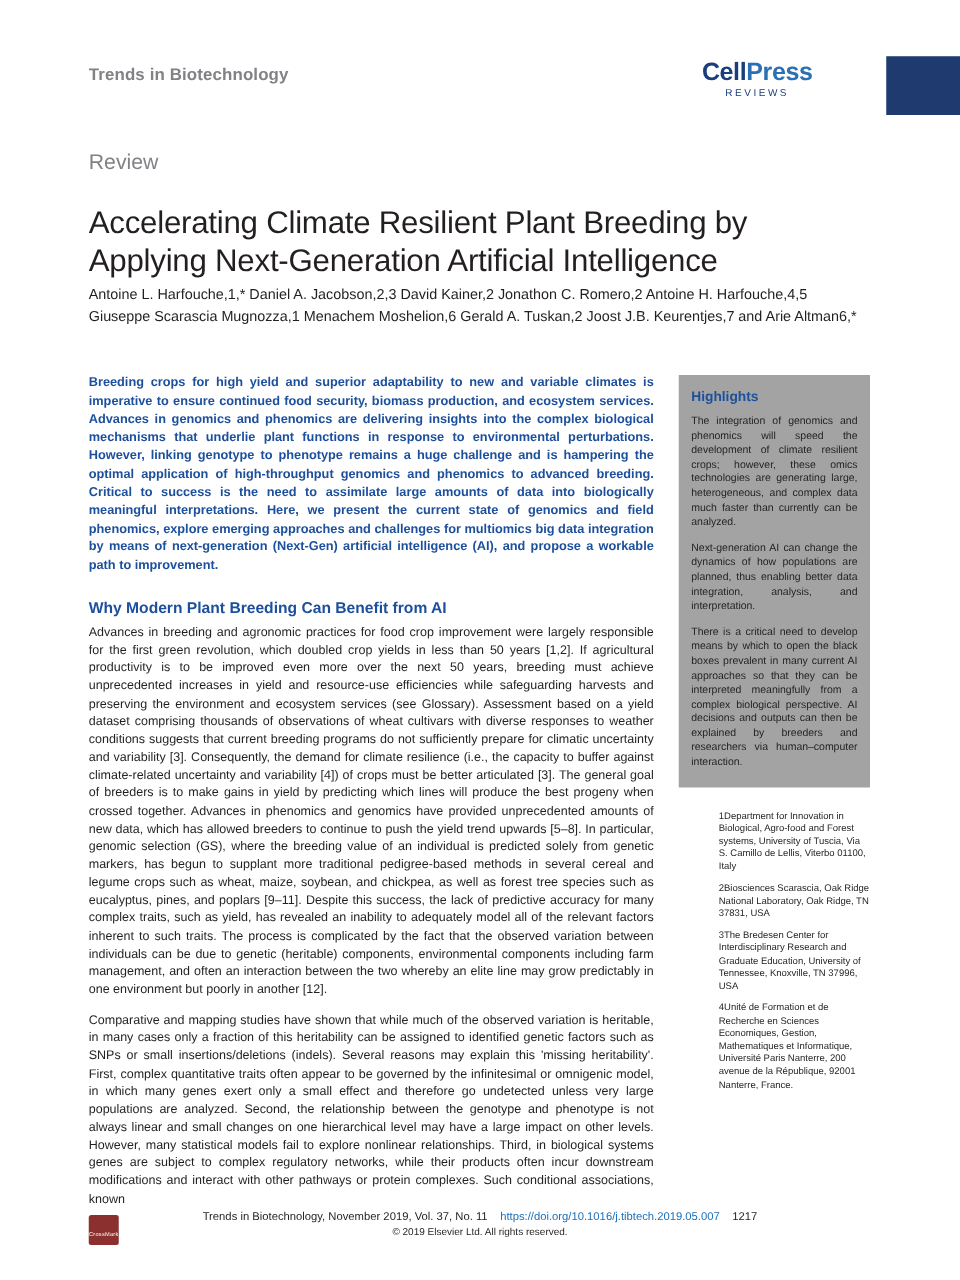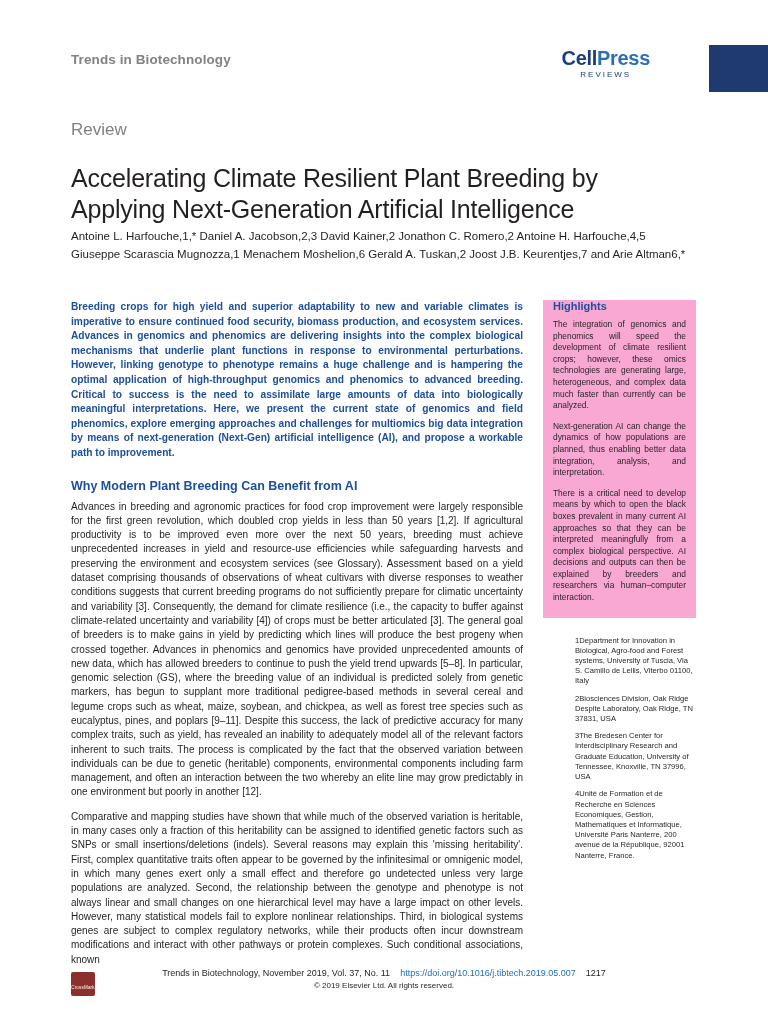--- a/index.html
+++ b/index.html
@@ -126,22 +126,22 @@
   }
 
   
   .col-side {
     position: absolute;
     top: 300px;
     left: 543px;
     width: 153px;
   }
   .highlights-box {
-    background: #f9a8d4;
-    padding: 0 10px 14px 10px;
+    background: #a3a3a3;
+    padding: 12px 10px 14px 10px;
   }
   .highlights-title {
     font-size: 11px;
     font-weight: bold;
     color: #1c4f9c;
     margin: 0 0 7px 0;
   }
   .highlight-par {
     font-size: 8.4px;
     line-height: 11.6px;
@@ -227,21 +227,21 @@
   <div class="col-side">
     <div class="highlights-box">
       <div class="highlights-title">Highlights</div>
       <p class="highlight-par">The integration of genomics and phenomics will speed the development of climate resilient crops; however, these omics technologies are generating large, heterogeneous, and complex data much faster than currently can be analyzed.</p>
       <p class="highlight-par">Next-generation AI can change the dynamics of how populations are planned, thus enabling better data integration, analysis, and interpretation.</p>
       <p class="highlight-par">There is a critical need to develop means by which to open the black boxes prevalent in many current AI approaches so that they can be interpreted meaningfully from a complex biological perspective. AI decisions and outputs can then be explained by breeders and researchers via human–computer interaction.</p>
     </div>
 
     <div class="affiliations">
       <p class="affil">1Department for Innovation in Biological, Agro-food and Forest systems, University of Tuscia, Via S. Camillo de Lellis, Viterbo 01100, Italy</p>
-      <p class="affil">2Biosciences Division, Oak Ridge Despite Laboratory, Oak Ridge, TN 37831, USA</p>
+      <p class="affil">2Biosciences Scarascia, Oak Ridge National Laboratory, Oak Ridge, TN 37831, USA</p>
       <p class="affil">3The Bredesen Center for Interdisciplinary Research and Graduate Education, University of Tennessee, Knoxville, TN 37996, USA</p>
       <p class="affil">4Unité de Formation et de Recherche en Sciences Economiques, Gestion, Mathematiques et Informatique, Université Paris Nanterre, 200 avenue de la République, 92001 Nanterre, France.</p>
     </div>
   </div>
 
   <div class="crossmark">CrossMark</div>
 
   <div class="footer">
     <span>Trends in Biotechnology, November 2019, Vol. 37, No. 11</span>
     <span>&nbsp;&nbsp;</span>

